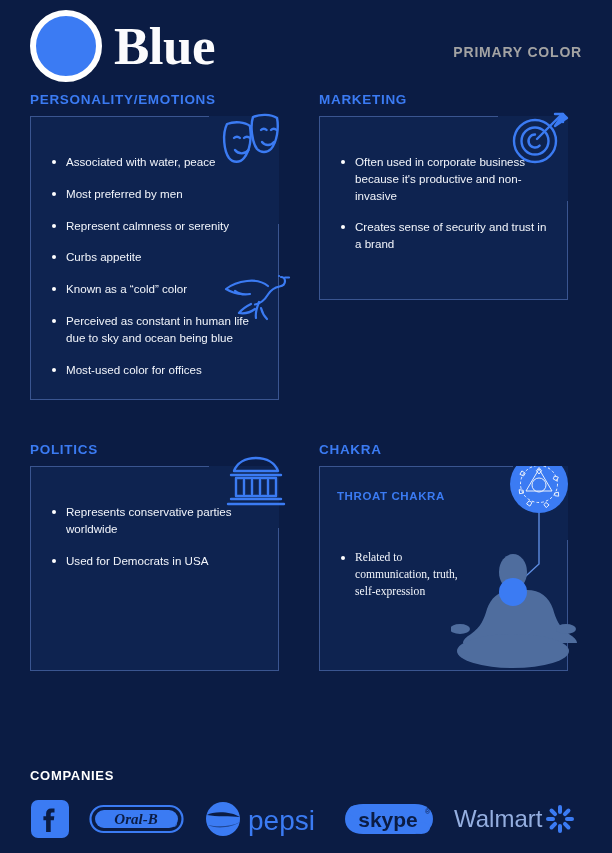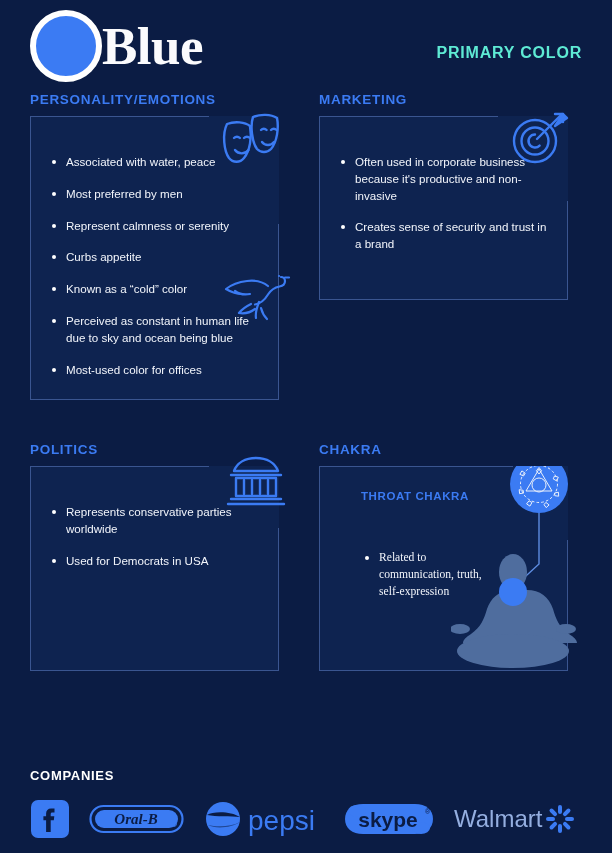--- a/index.html
+++ b/index.html
@@ -28,31 +28,31 @@
     background: #3b7bf3;
     border: 6px solid #ffffff;
     flex: 0 0 auto;
   }
   .logo-word {
     font-family: "Liberation Serif", serif;
     font-weight: bold;
     font-size: 53px;
     color: #fbfbfd;
     letter-spacing: -0.5px;
-    margin-left: 0;
+    margin-left: 12px;
     line-height: 1;
   }
   .primary-tag {
     position: absolute;
     right: 30px;
     top: 44px;
-    font-size: 16px;
+    font-size: 14px;
     font-weight: bold;
     letter-spacing: 0.8px;
-    color: #5eead4;
+    color: #a3a3a3;
   }
 
   
   .grid {
     position: relative;
     padding: 0 30px;
   }
   .row {
     display: flex;
     gap: 40px;
@@ -294,21 +294,21 @@
             <span class="dot"></span>
             <span>Used for Democrats in USA</span>
           </div>
         </div>
       </div>
     </div>
 
     <div class="col">
       <div class="sect-title">CHAKRA</div>
 
-      <div class="panel" style="height:205px; overflow:visible;padding-left:24px;">
+      <div class="panel" style="height:205px; overflow:visible;">
         <div class="bd-l"></div>
         <div class="bd-t" style="width:78%;"></div>
         <div class="bd-r" style="top:36%;"></div>
         <div class="bd-b"></div>
 
         <svg class="chakra-art" viewBox="0 0 135 205">
 
           <path d="M64 120 L88 98 L88 40" stroke="#5d8ce0" stroke-width="1.4" fill="none"></path>
 
           <ellipse cx="62" cy="106" rx="14" ry="18" fill="#4f6d9e"></ellipse>

